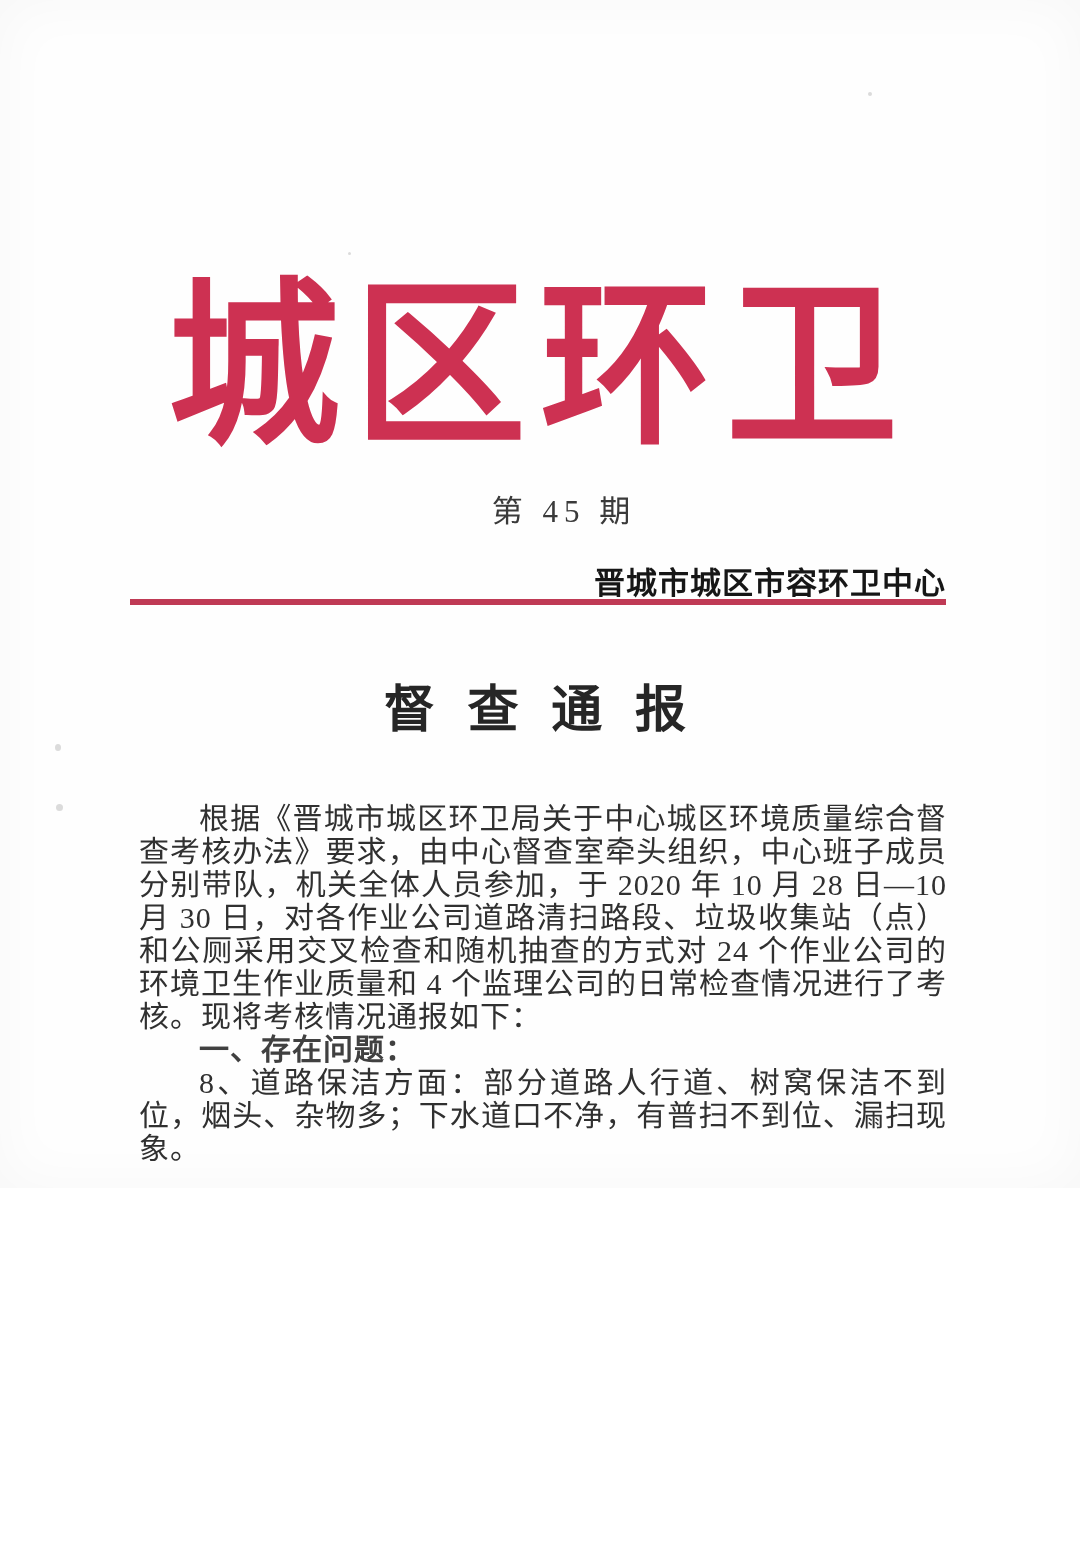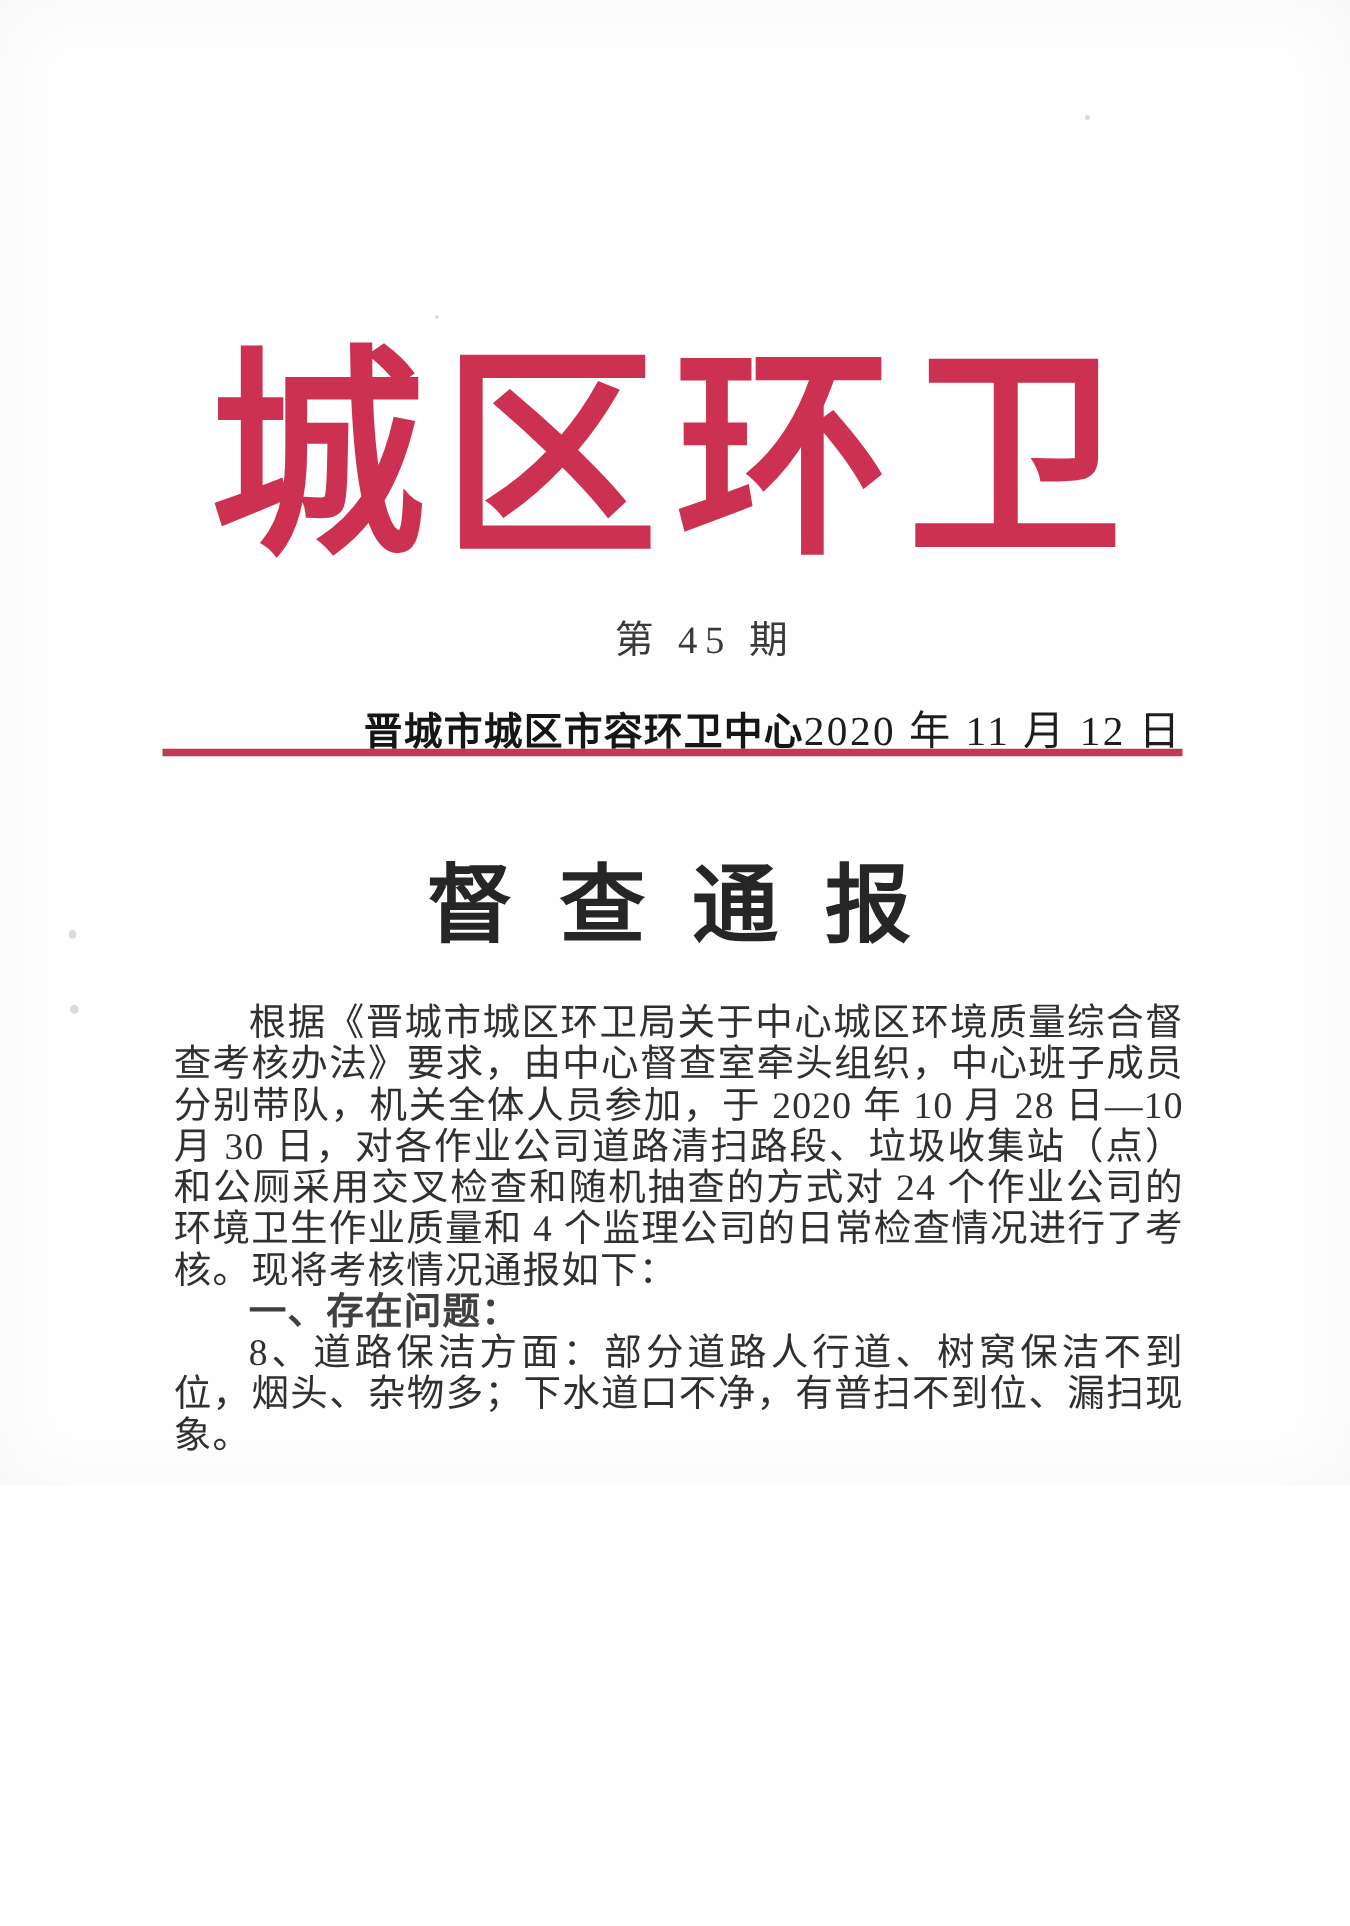--- a/index.html
+++ b/index.html
@@ -78,21 +78,21 @@
     background: #bf3a55;
   }
 
   .doc-title {
     position: absolute;
     top: 668px;
     left: 0;
     width: 100%;
     margin: 0;
     text-align: center;
-    font-size: 69px;
+    font-size: 51px;
     font-weight: 700;
     letter-spacing: 10px;
     color: #262626;
   }
 
   .body-text {
     position: absolute;
     top: 802px;
     left: 139px;
     width: 808px;
@@ -148,21 +148,20 @@
 <body>
 
 <div class="page">
 
   <div class="masthead">城区环卫</div>
 
   <div class="issue">第 45 期</div>
 
   <div class="header-row">
     <span class="org">晋城市城区市容环卫中心</span>
-    <span class="date">2020 年 11 月 12 日</span>
   </div>
 
   <div class="rule"></div>
 
   <h1 class="doc-title">督 查 通 报</h1>
 
   <div class="body-text">
     <p>根据《晋城市城区环卫局关于中心城区环境质量综合督查考核办法》要求，由中心督查室牵头组织，中心班子成员分别带队，机关全体人员参加，于 2020 年 10 月 28 日—10 月 30 日，对各作业公司道路清扫路段、垃圾收集站（点）和公厕采用交叉检查和随机抽查的方式对 24 个作业公司的环境卫生作业质量和 4 个监理公司的日常检查情况进行了考核。现将考核情况通报如下：</p>
     <p class="heading">一、存在问题：</p>
     <p>8、道路保洁方面：部分道路人行道、树窝保洁不到位，烟头、杂物多；下水道口不净，有普扫不到位、漏扫现象。</p>

